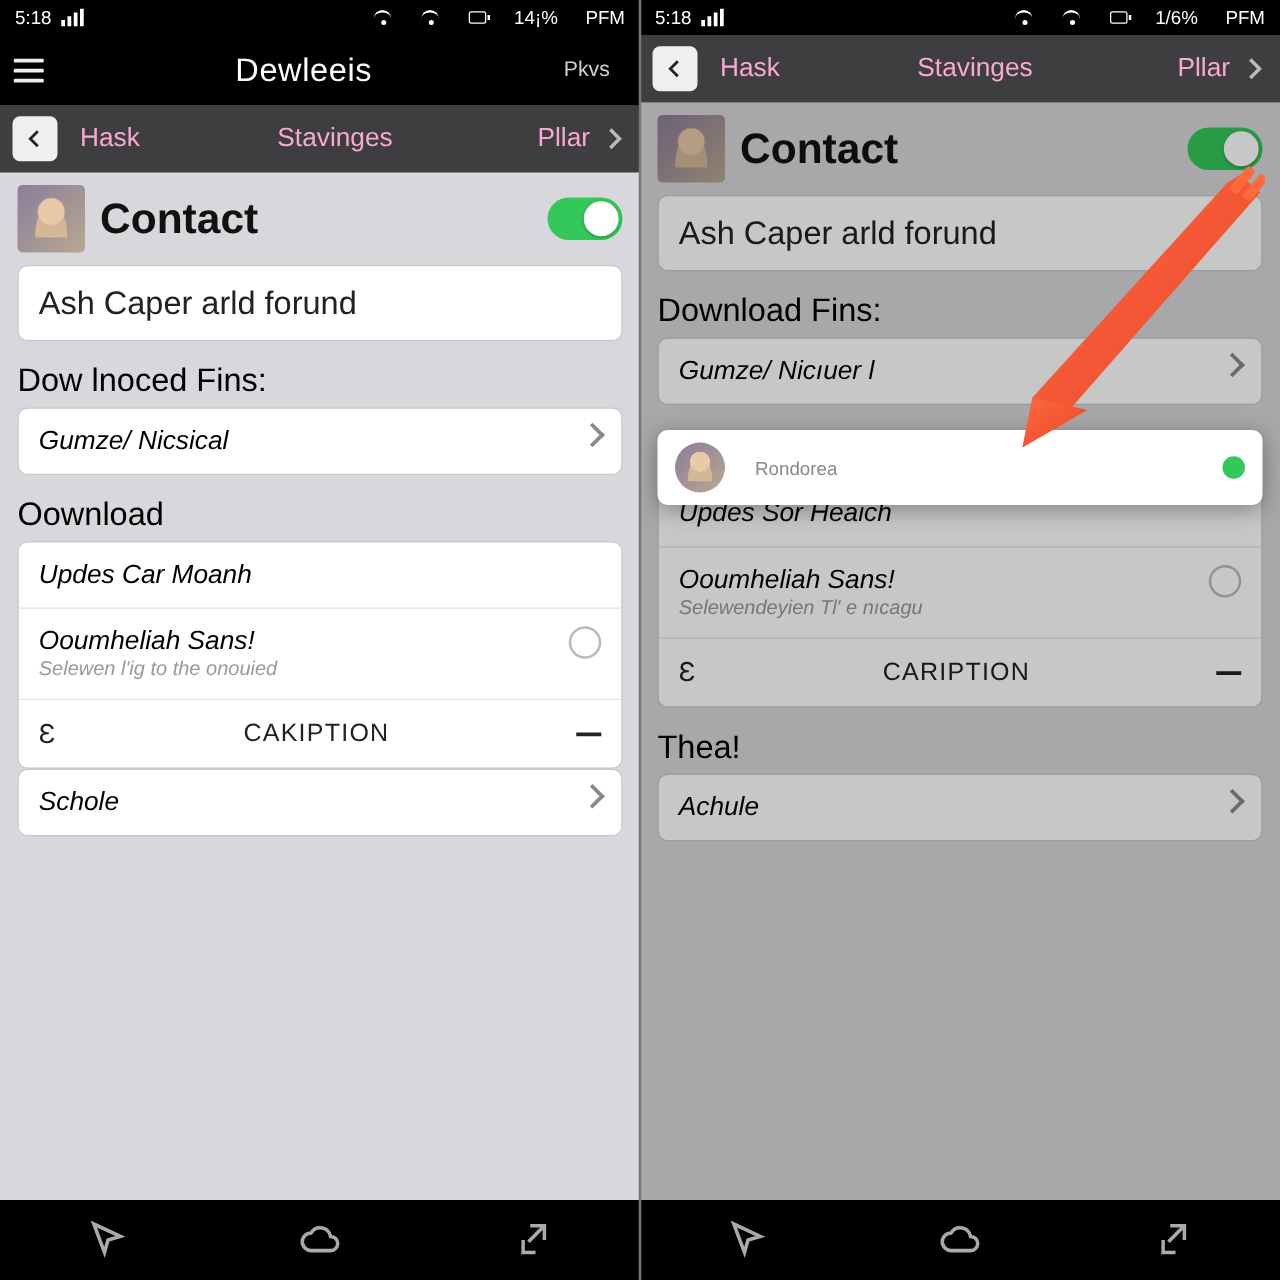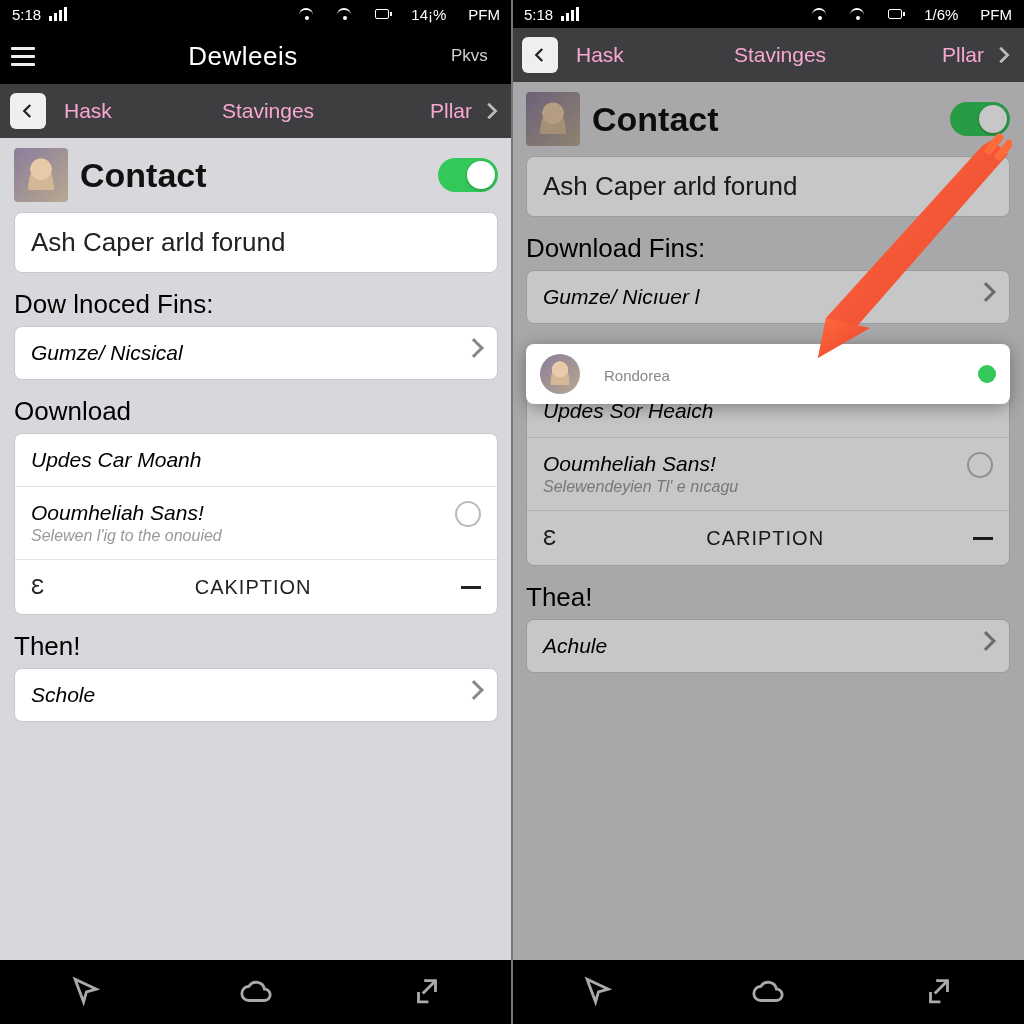--- a/index.html
+++ b/index.html
@@ -158,21 +158,20 @@
         </div>
         <span class="radio-empty"></span>
       </div>
       <div class="caprow">
         <span class="eicon">Ɛ</span>
         <span>CAKIPTION</span>
         <span class="minus"></span>
       </div>
     </div>
 
-    <div class="label">Then!</div>
     <div class="card">
       <div class="row">
         <span>Schole</span>
         <span class="chev"></span>
       </div>
     </div>
   </div>
 
   <div class="bottombar">
     <svg viewBox="0 0 24 24">

